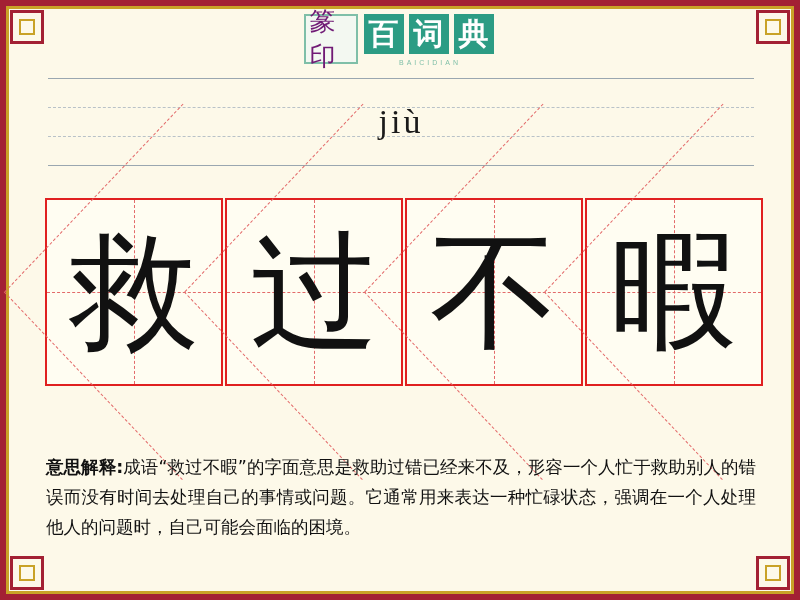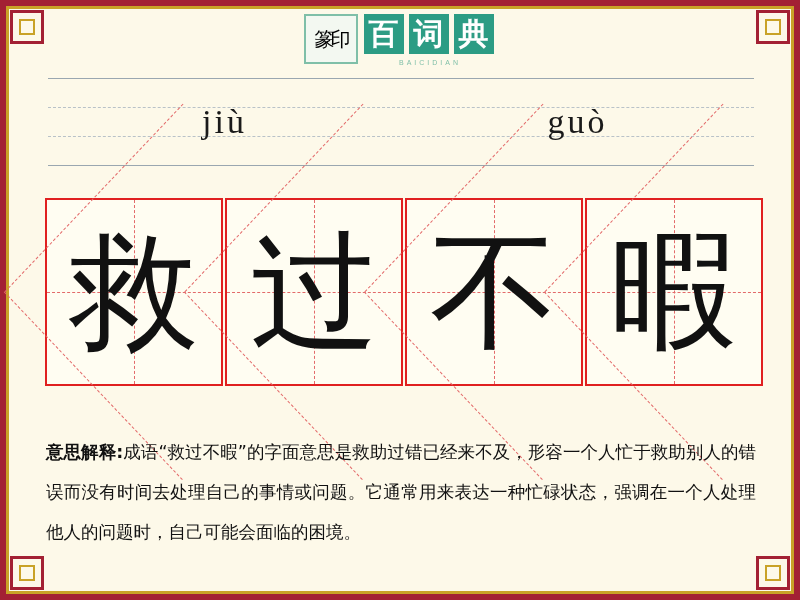--- a/index.html
+++ b/index.html
@@ -68,22 +68,22 @@
   .logo-mark {
     width: 54px; height: 50px;
     border: 2px solid #7fbfa8;
     box-sizing: border-box;
     position: relative;
     background: #f3f8f1;
   }
   .logo-mark .seal {
     position: absolute;
     inset: 4px;
-    color: #000000;
-    font-size: 20px;
+    color: #701a75;
+    font-size: 26px;
     font-family: Liberation Serif, serif;
     display: flex;
     align-items: center;
     justify-content: center;
     letter-spacing: -4px;
   }
   .logo-text {
     display: flex;
     align-items: baseline;
     gap: 2px;
@@ -195,25 +195,25 @@
     font-size: 128px;
     line-height: 1;
     color: #111;
     font-weight: 500;
   }
 
   
   .explain {
     position: absolute;
     left: 46px;
-    top: 432px;
+    top: 452px;
     width: 710px;
     font-family: "DejaVu Sans", "Liberation Sans", sans-serif;
     font-size: 17.5px;
-    line-height: 40px;
+    line-height: 30px;
     color: #111;
     text-align: justify;
   }
   .explain b {
     font-weight: bold;
   }
 </style>
 </head>
 <body>
 
@@ -238,21 +238,20 @@
   </div>
 </div>
 
 <div class="pinyin-staff">
   <div class="staff-line l1"></div>
   <div class="staff-line l2"></div>
   <div class="staff-line l3"></div>
   <div class="staff-line l4"></div>
   <div class="pinyin-row">
     <div class="pinyin-cell">jiù</div>
-    <div class="pinyin-cell">guò</div>
   </div>
 </div>
 
 <div class="grid-row">
   <div class="tzg">
     <span class="v"></span>
     <span class="h"></span>
     <span class="d1"></span>
     <span class="d2"></span>
     <span class="hanzi">救</span>

